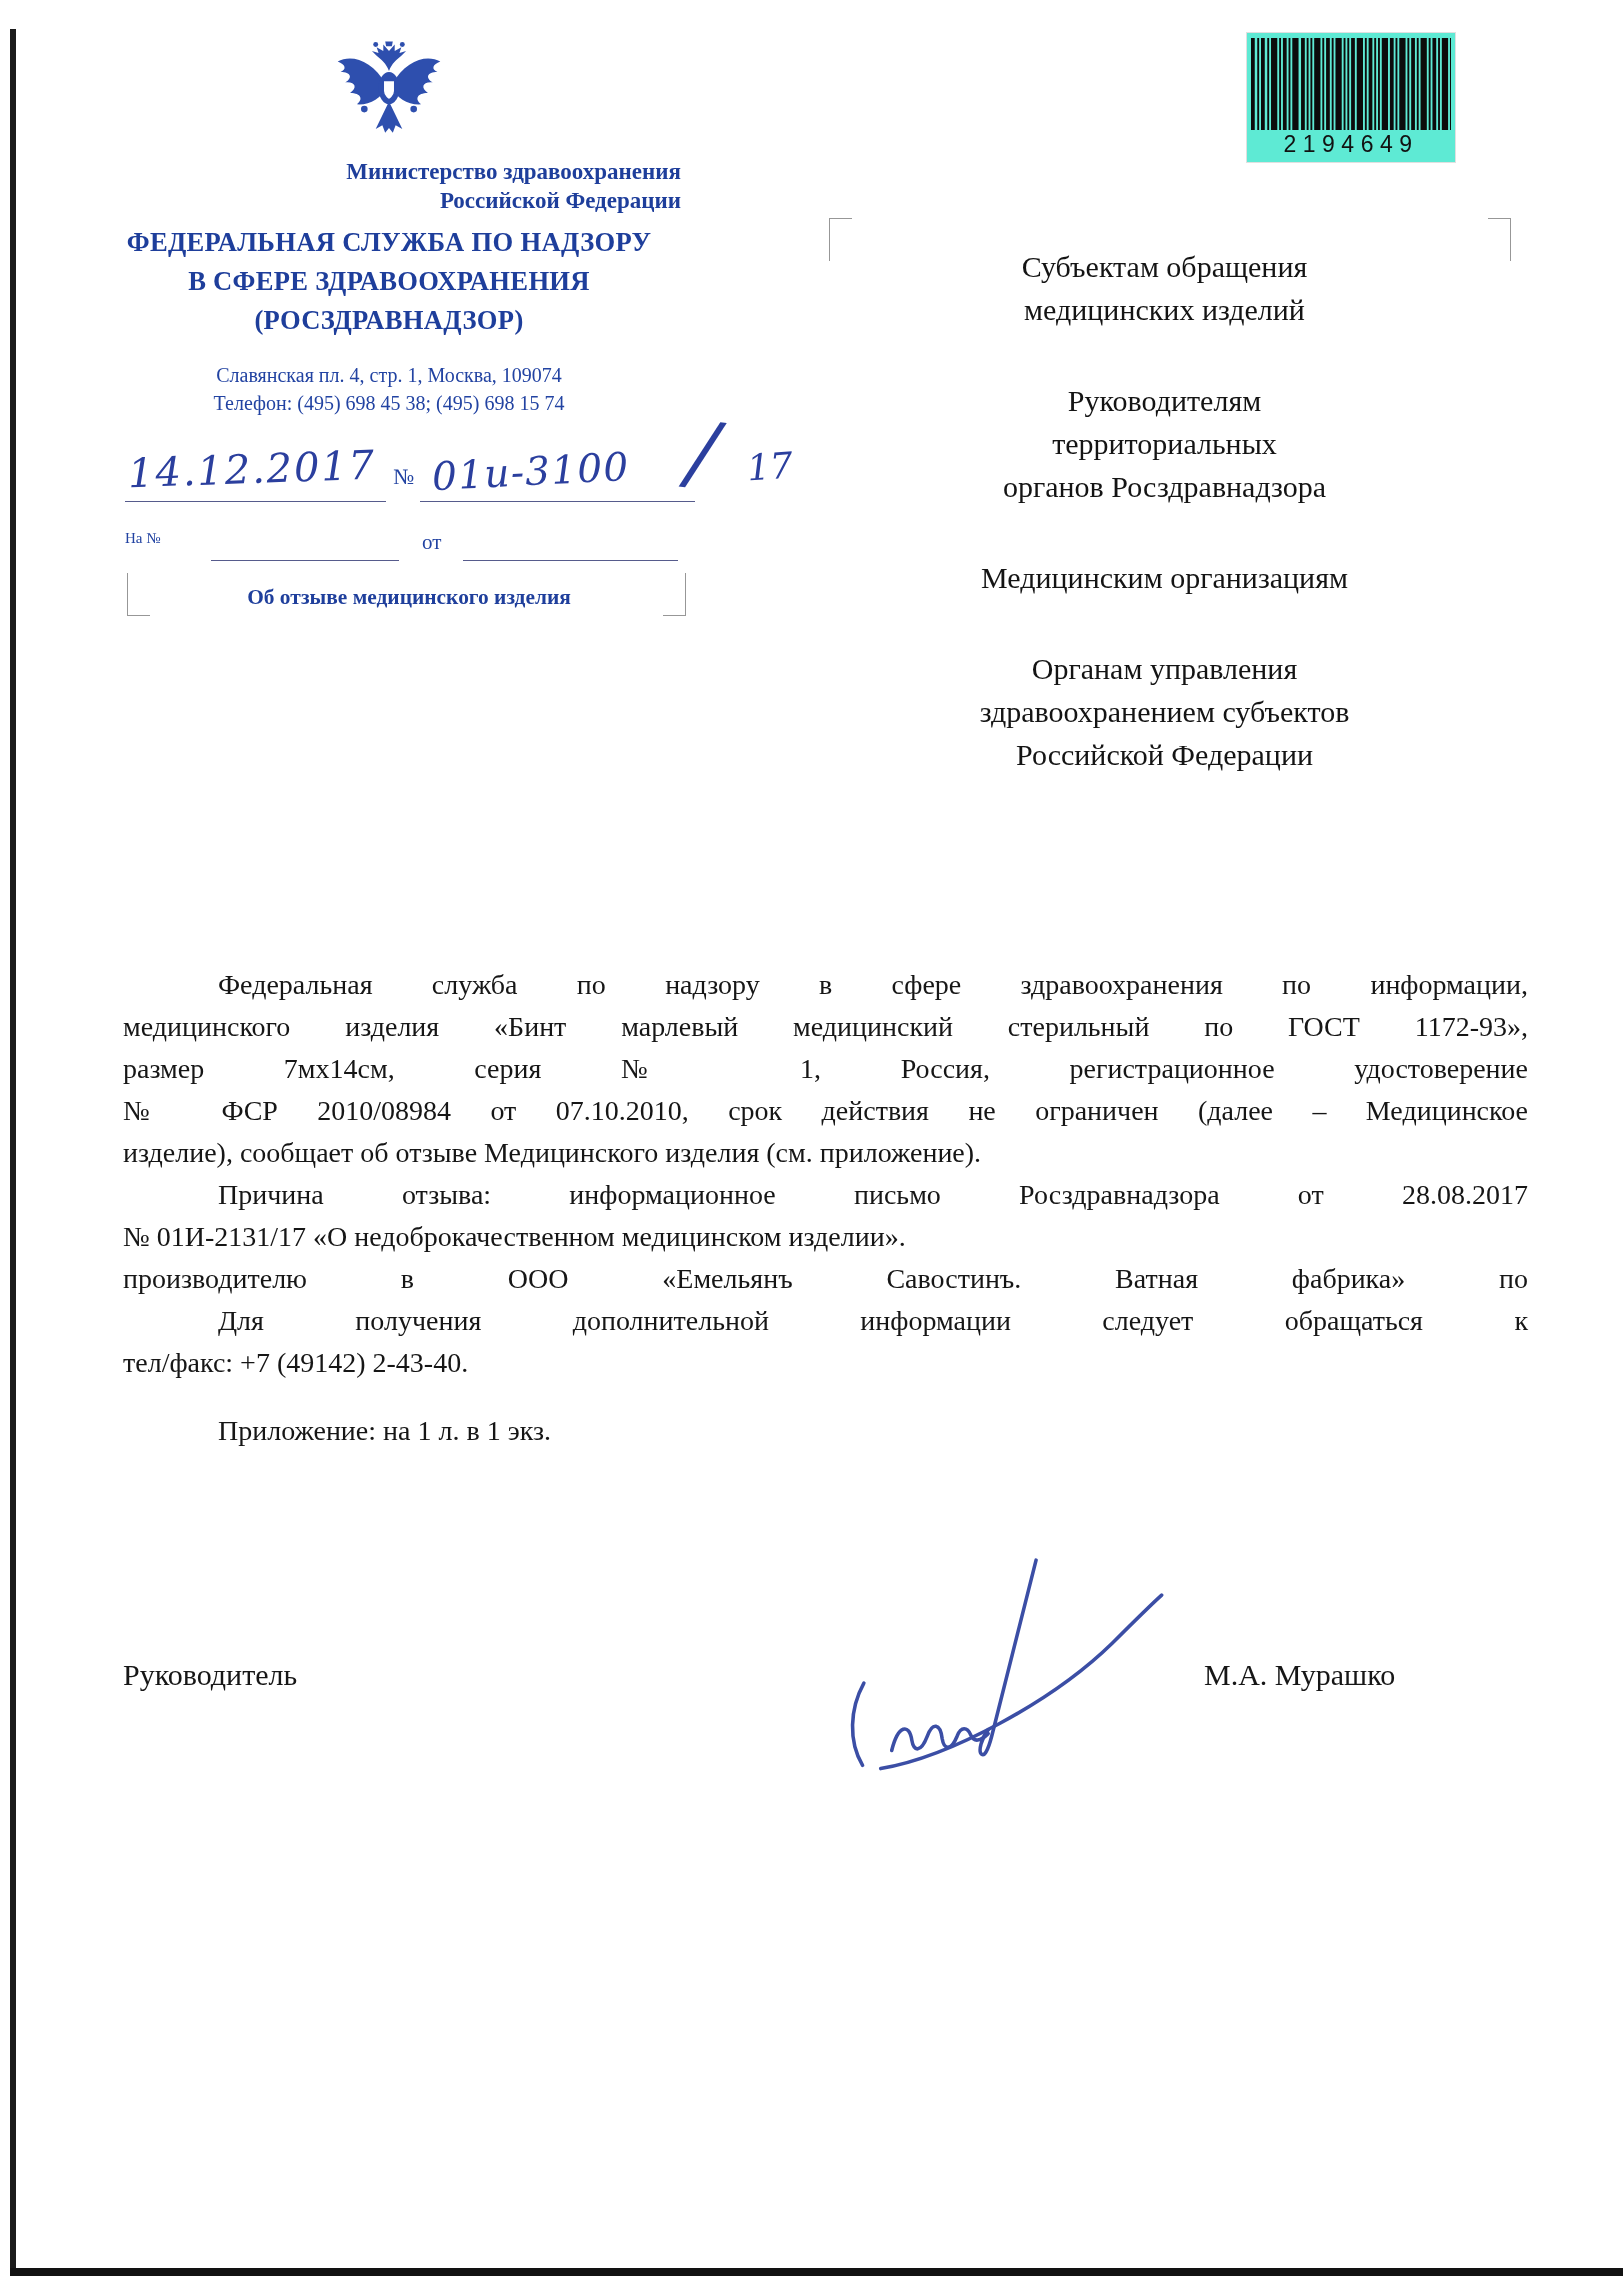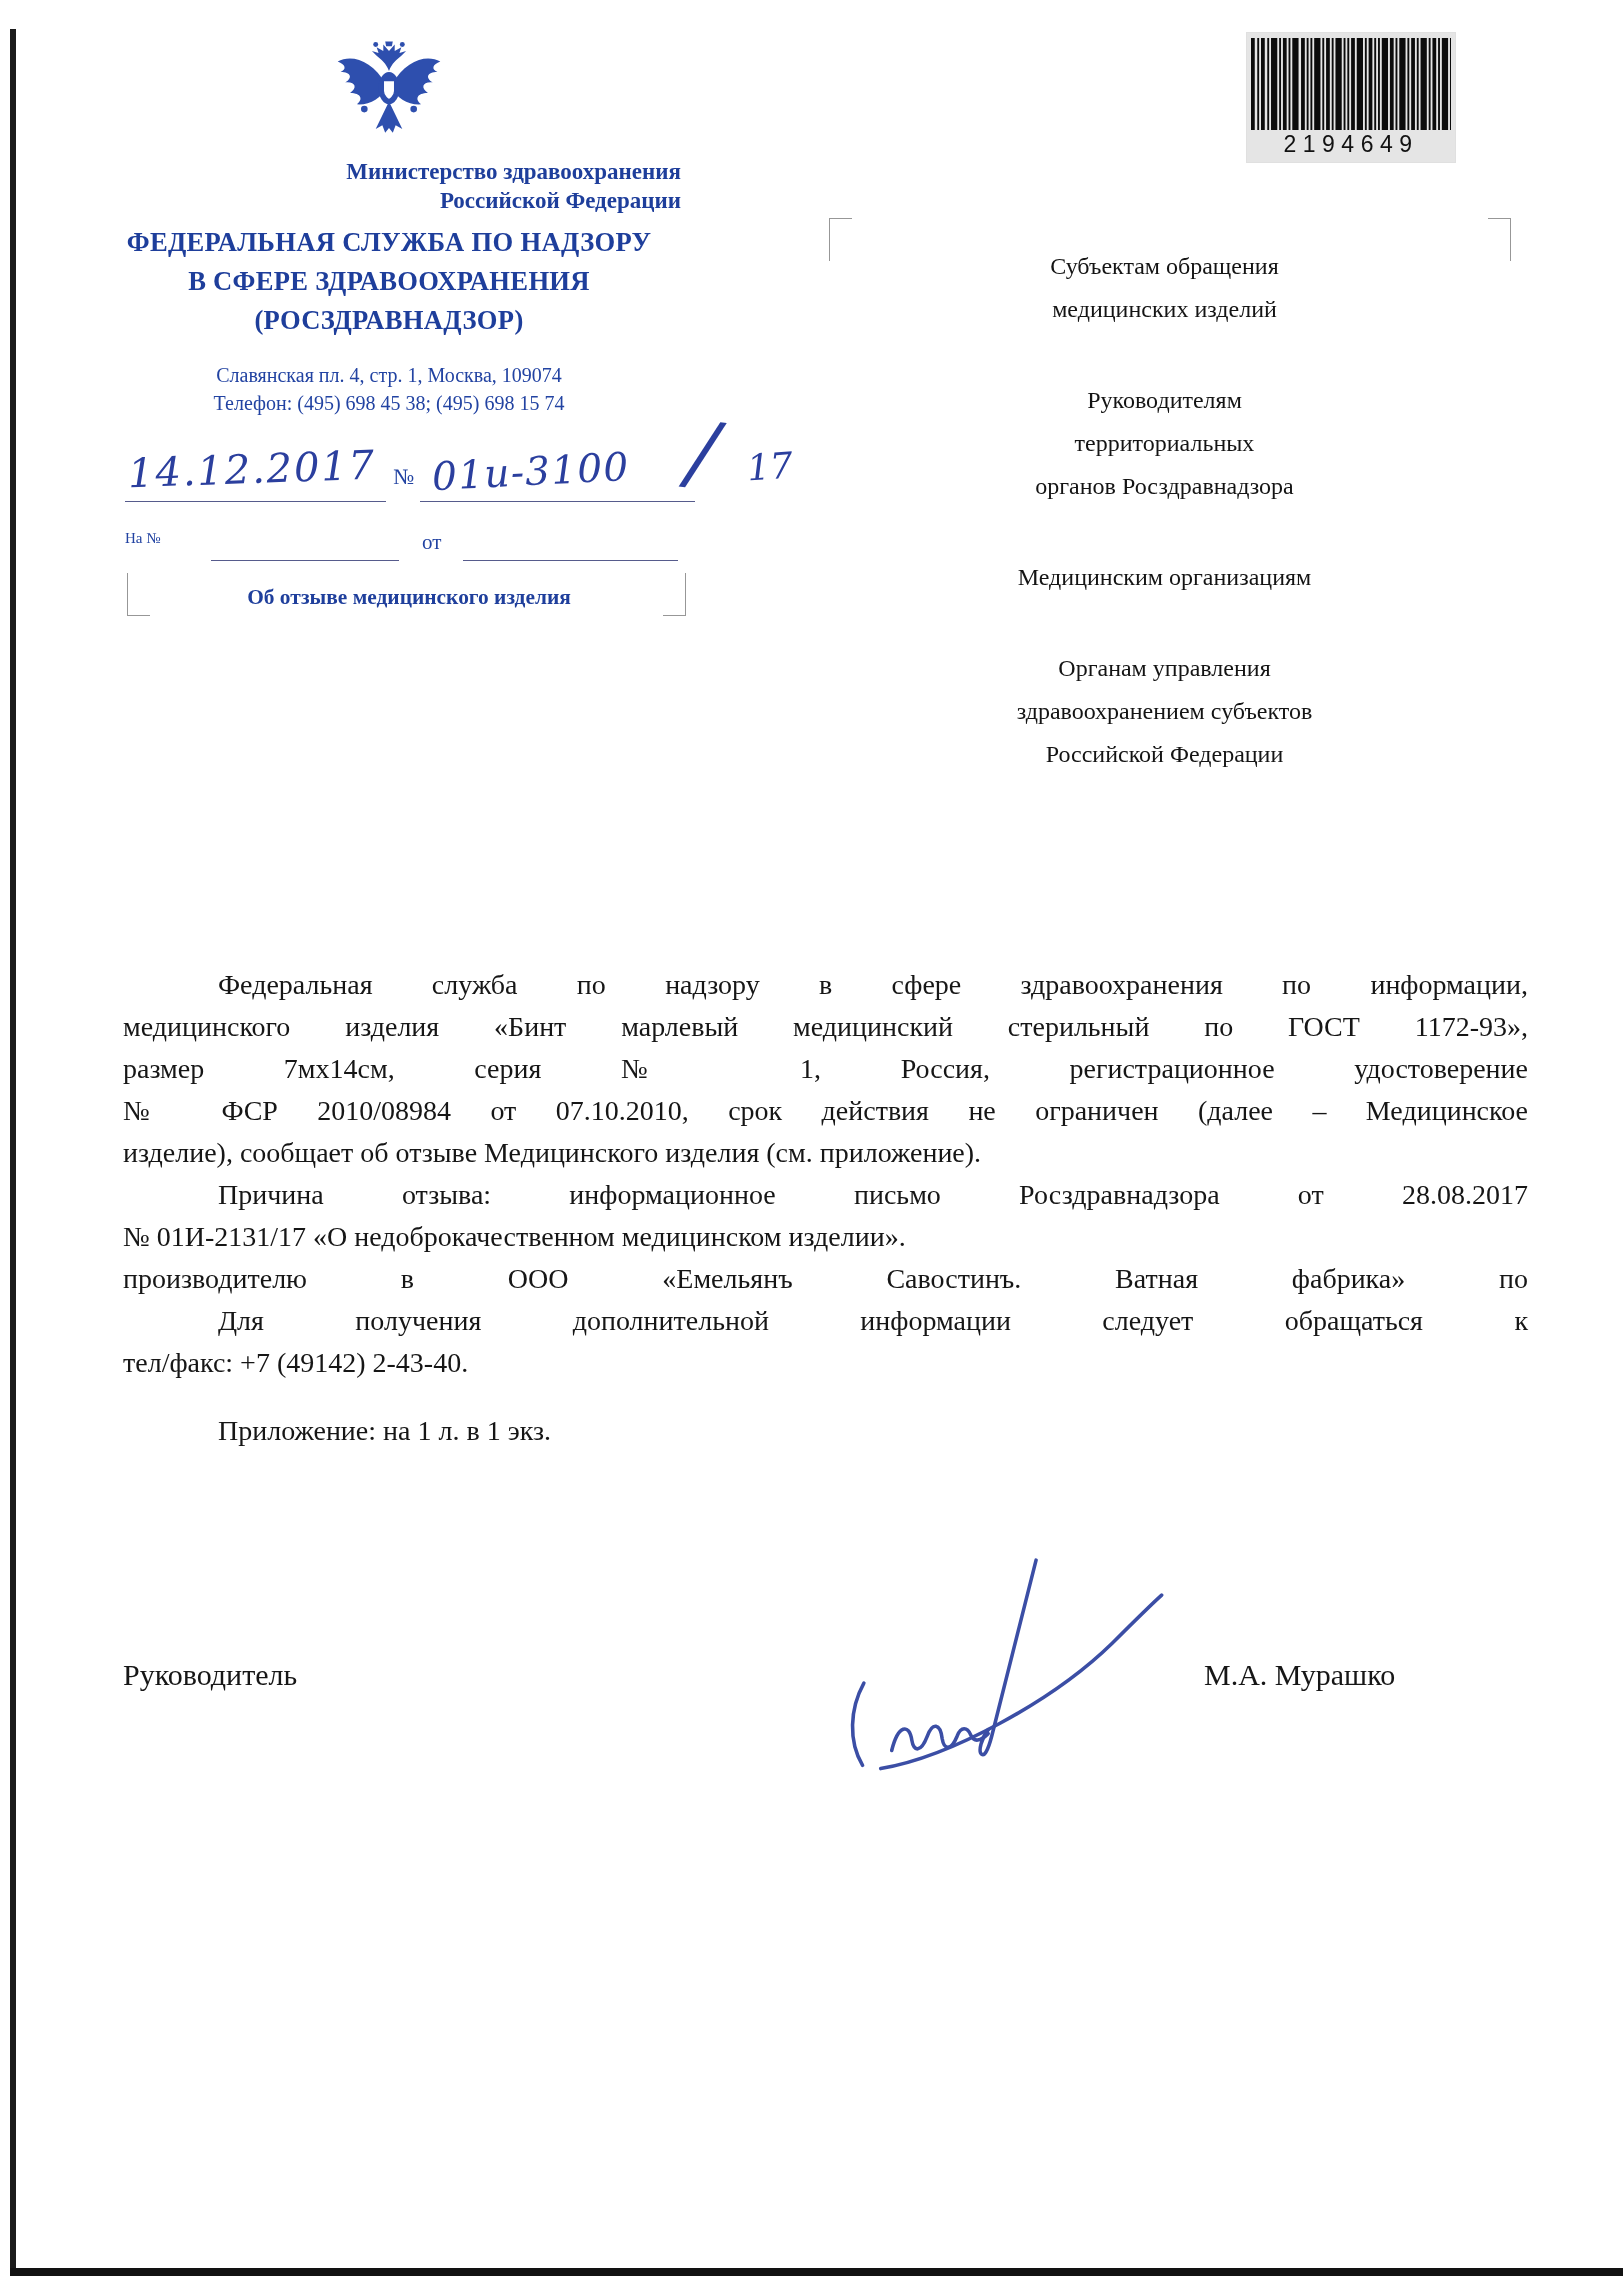--- a/index.html
+++ b/index.html
@@ -56,33 +56,33 @@
   .mark-addr-r    { left:1488px; top:218px; border-right:1.9px solid #979797; border-top:1.9px solid #979797; }
 
   .subject {
     left:154px; top:585px; width:510px; text-align:center;
     font-size:21.4px; font-weight:600; color:#1f3f9c;
   }
 
   
   .barcode-wrap {
     left:1246px; top:32px; width:210px; padding:5.2px 3.9px 3.9px 3.9px;
-    background:#e5e5e5; border:0.6px solid #e0e0e0; text-align:center;
+    background:#5eead4; border:0.6px solid #e0e0e0; text-align:center;
   }
   .barcode-bars { width:100%; height:92px; display:block; }
   .barcode-number {
     font-family:"Liberation Sans","DejaVu Sans",sans-serif;
     font-size:23px; letter-spacing:6.5px; color:#111; margin-top:1.3px;
   }
 
   
   .addressees {
     left:840px; top:245px; width:649px;
     display:flex; flex-direction:column; gap:48px;
-    text-align:center; font-size:24px; line-height:43px;
+    text-align:center; font-size:30px; line-height:43px;
     color:#141414; white-space:pre-line;
   }
 
   
   .body-block { left:123px; top:964px; width:1405px; font-size:28px; line-height:42px; color:#161616; }
   .bline { text-align:justify; text-align-last:justify; }
   .bline.first { text-indent:95px; }
   .bline.plain { text-align-last:left; }
   .attachment { margin-top:26px; text-indent:95px; }
 

